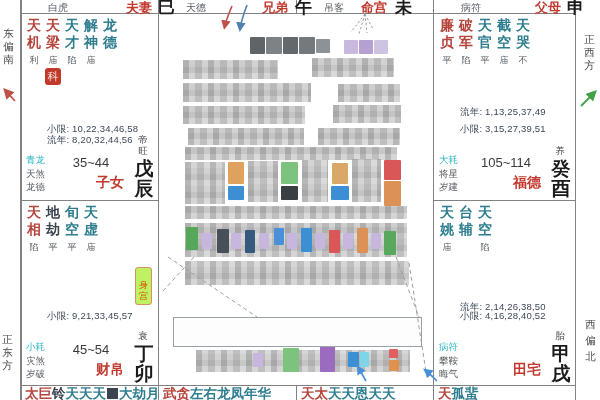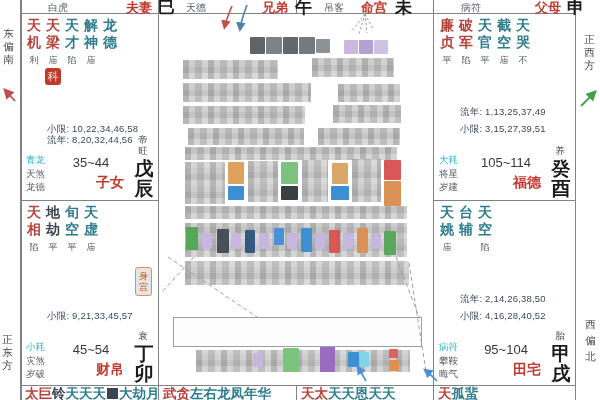--- a/index.html
+++ b/index.html
@@ -13,22 +13,22 @@
   .hdr .pname{position:absolute;top:-1px;font-size:13px;font-weight:bold;color:var(--palace_name);}
   .hdr .branch{position:absolute;top:-4px;font-size:17px;font-weight:bold;color:var(--ink);}
   .pal{position:absolute;}
   .stars{position:absolute;left:4px;top:3px;display:flex;gap:1px;}
   .scol{width:18px;text-align:center;}
   .scol .ch{font-size:14px;line-height:17px;font-weight:bold;}
   .scol .st{font-size:9px;line-height:10px;margin-top:4px;color:var(--text_gray);height:10px;}
   .badge-ke{position:absolute;left:24px;top:54px;width:16px;height:17px;background:var(--badge_bg);
             color:#fbe9e4;font-size:11px;line-height:17px;text-align:center;border-radius:3px;}
   .badge-body{position:absolute;left:114px;top:66px;width:15px;height:24px;border:1px solid #d89060;
-              border-radius:3px;background:#e5e5e5;color:var(--body_badge);font-size:9px;line-height:11px;
-              text-align:center;word-break:break-all;padding-top:3px;}
+              border-radius:3px;background:#bef264;color:var(--body_badge);font-size:9px;line-height:11px;
+              text-align:center;word-break:break-all;padding-top:12px;}
   .lnum{position:absolute;left:26px;font-size:9.5px;color:var(--text_num);letter-spacing:0.2px;}
   .rings{position:absolute;left:5px;top:139px;font-size:9.5px;line-height:13.5px;color:var(--text_gray);}
   .rings div:first-child{color:var(--ring_first);}
   .age{position:absolute;left:30px;right:26px;top:141px;font-size:13px;color:#3a3a3a;text-align:center;}
   .pname2{position:absolute;right:33px;top:160px;font-size:14px;font-weight:bold;color:var(--palace_name);}
   .stage{position:absolute;right:8px;bottom:44px;width:12px;font-size:9.5px;line-height:10.5px;
          color:#4a4a4a;text-align:center;word-break:break-all;}
   .ganzhi{position:absolute;right:3px;bottom:2px;width:20px;text-align:center;}
   .ganzhi div{font-size:19px;line-height:19.5px;font-weight:bold;color:var(--ink);}
   .brow{position:absolute;top:386px;display:flex;gap:0;}
@@ -225,28 +225,27 @@
             <div class="ch" style="color: var(--minor_star);">台</div>
             <div class="ch" style="color: var(--minor_star);">辅</div>
             <div class="st"></div>
           </div>
           <div class="scol">
             <div class="ch" style="color: var(--minor_star);">天</div>
             <div class="ch" style="color: var(--minor_star);">空</div>
             <div class="st">陷</div>
           </div>
         </div>
-        <div class="lnum" style="top: 92px;">流年: 2,14,26,38,50</div>
+        <div class="lnum" style="top: 100px;">流年: 2,14,26,38,50</div>
         <div class="lnum" style="top: 109px;">小限: 4,16,28,40,52</div>
         <div class="rings">
           <div>病符</div>
           <div>攀鞍</div>
           <div>晦气</div>
         </div>
-        <div class="age">95~104</div>
         <div class="pname2">田宅</div>
         <div class="stage">胎</div>
         <div class="ganzhi">
           <div>甲</div>
           <div>戌</div>
         </div>
       </div>
     </div>
   <div id="bottoms">
       <div class="brow" style="left: 25px; width: 136px;">

